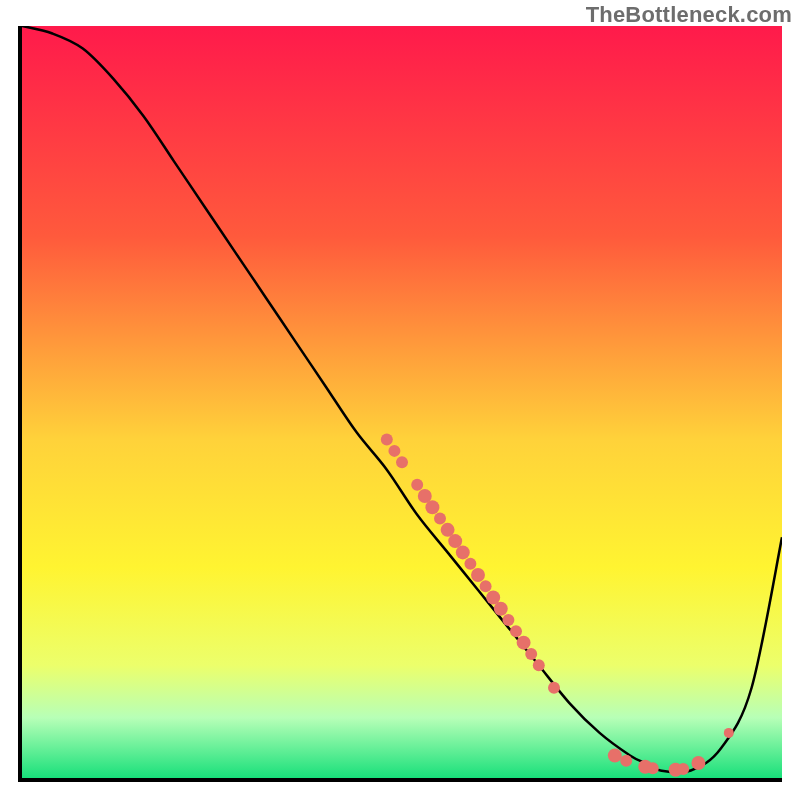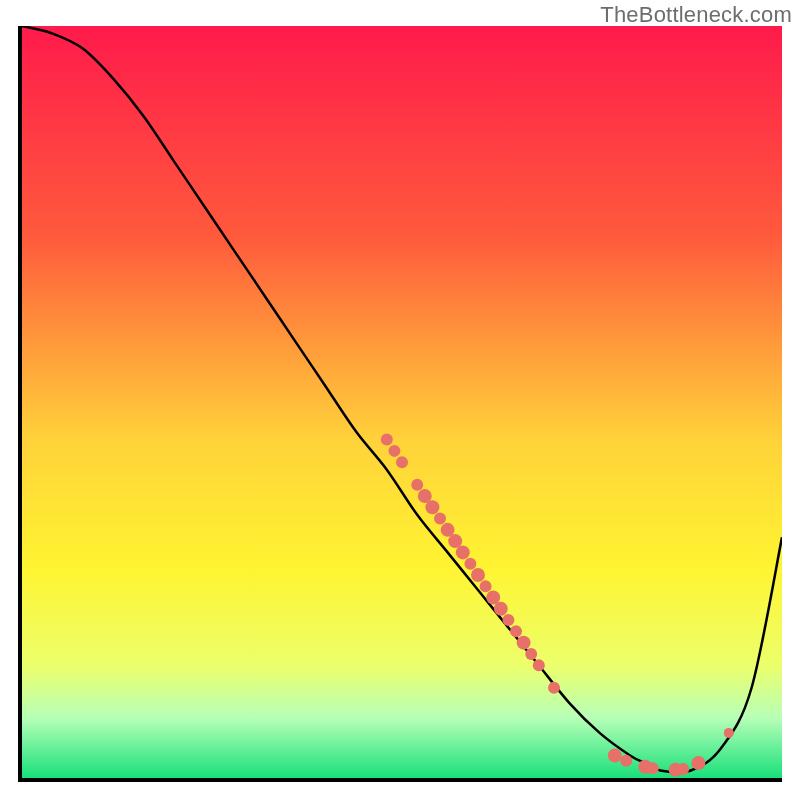--- a/index.html
+++ b/index.html
@@ -14,21 +14,21 @@
   .stage {
     position: relative;
     width: 800px;
     height: 800px;
   }
   .watermark {
     position: absolute;
     top: 2px;
     right: 8px;
     font-size: 22px;
-    font-weight: 400;
+    font-weight: 700;
     color: #6d6d6d;
     letter-spacing: 0.2px;
   }
   .plot {
     position: absolute;
     left: 18px;
     top: 26px;
     width: 764px;
     height: 756px;
     border-left: 4px solid #000;

